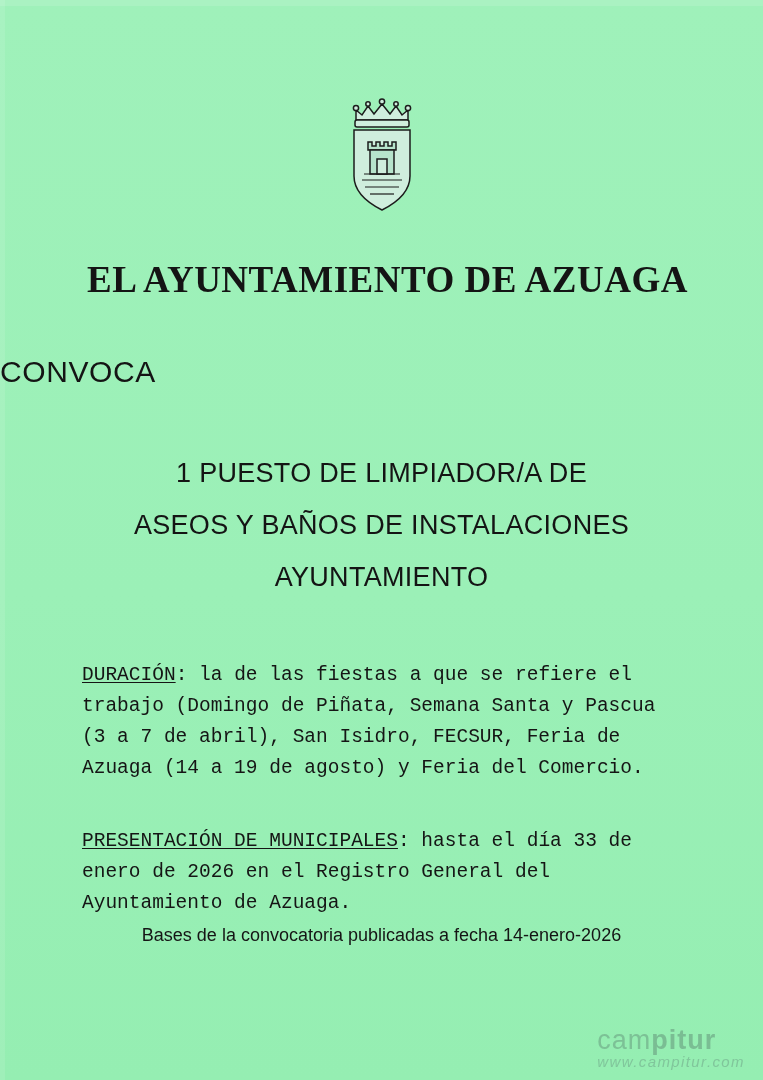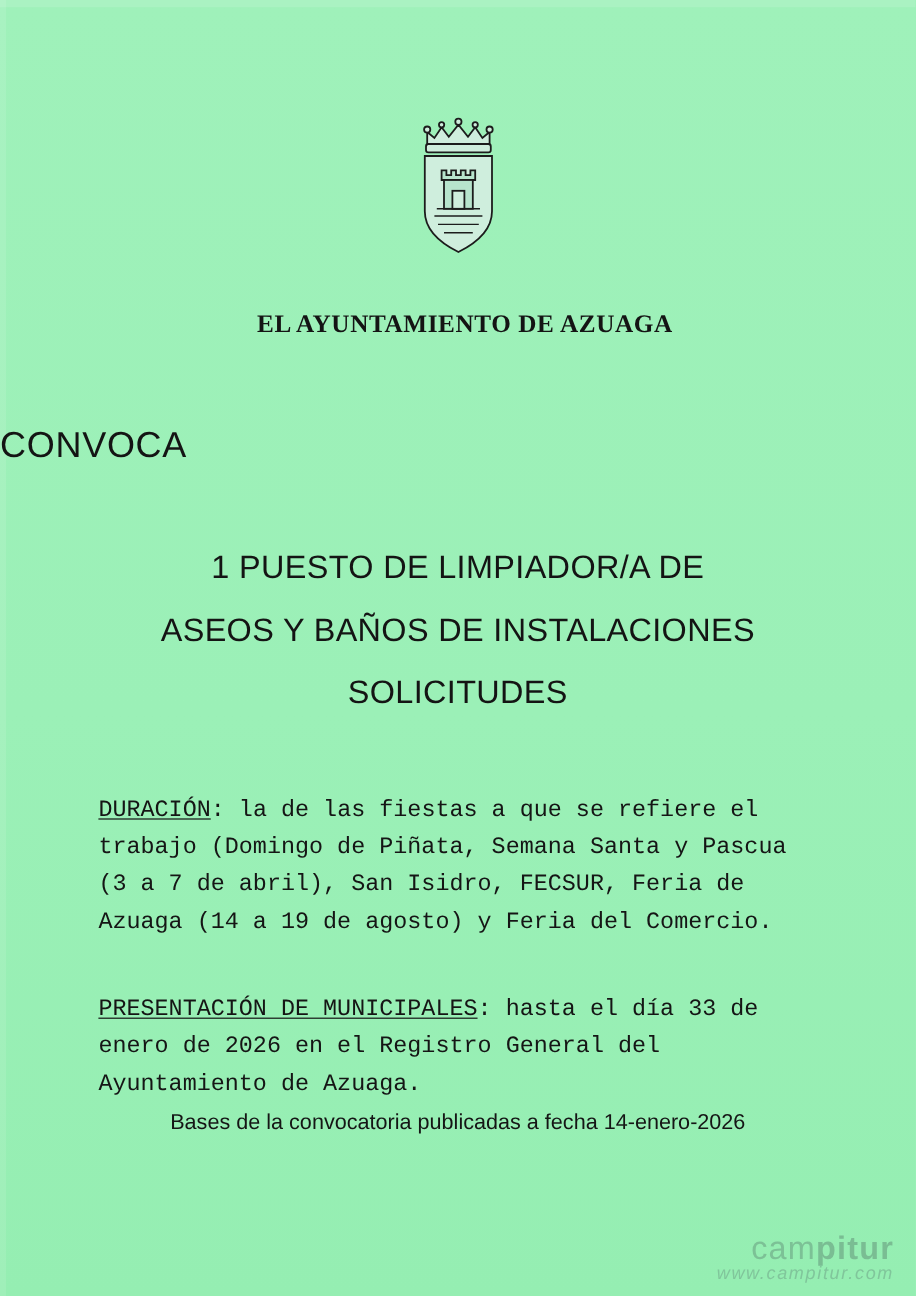--- a/index.html
+++ b/index.html
@@ -39,21 +39,21 @@
 
   
   .title-main {
     position: absolute;
     top: 258px;
     left: 0;
     right: 0;
     text-align: center;
     font-family: "Liberation Serif", serif;
     font-weight: bold;
-    font-size: 21px;
+    font-size: 37px;
     letter-spacing: 0.5px;
     color: #141414;
     padding-left: 12px;
   }
   .title-convoca {
     position: absolute;
     top: 355px;
     left: 0;
     right: 0;
     font-size: 30px;
@@ -99,21 +99,21 @@
     text-align: center;
     font-size: 18px;
     color: #151515;
   }
 
   
   .watermark {
     position: absolute;
     right: 18px;
     bottom: 10px;
-    text-align: right;
+    text-align: left;
     user-select: none;
   }
   .wm-main {
     font-size: 27px;
     letter-spacing: 1px;
     color: rgba(120, 185, 145, 0.85);
     font-family: "Liberation Sans", sans-serif;
   }
   .wm-main b {
     font-weight: bold;
@@ -172,21 +172,21 @@
     </svg>
   </div>
 
   <div class="title-main">EL AYUNTAMIENTO DE AZUAGA</div>
 
   <div class="title-convoca">CONVOCA</div>
 
   <div class="title-puesto">
     <div>1 PUESTO DE LIMPIADOR/A DE</div>
     <div>ASEOS Y BAÑOS DE INSTALACIONES</div>
-    <div>SOLICITUDES</div>
+    <div>AYUNTAMIENTO</div>
   </div>
 
   <p class="para para-duracion"><span class="lbl">DURACIÓN</span><span>: la de las fiestas a que se refiere el trabajo (Domingo de Piñata, Semana Santa y Pascua (3 a 7 de abril), San Isidro, FECSUR, Feria de Azuaga (14 a 19 de agosto) y Feria del Comercio.</span></p>
 
   <p class="para para-presentacion"><span class="lbl">PRESENTACIÓN DE MUNICIPALES</span><span>: hasta el día 33 de enero de 2026 en el Registro General del Ayuntamiento de Azuaga.</span></p>
 
   <div class="footnote">Bases de la convocatoria publicadas a fecha 14-enero-2026</div>
 
   <div class="watermark">
     <div class="wm-main"><span>cam</span><b>pitur</b></div>

